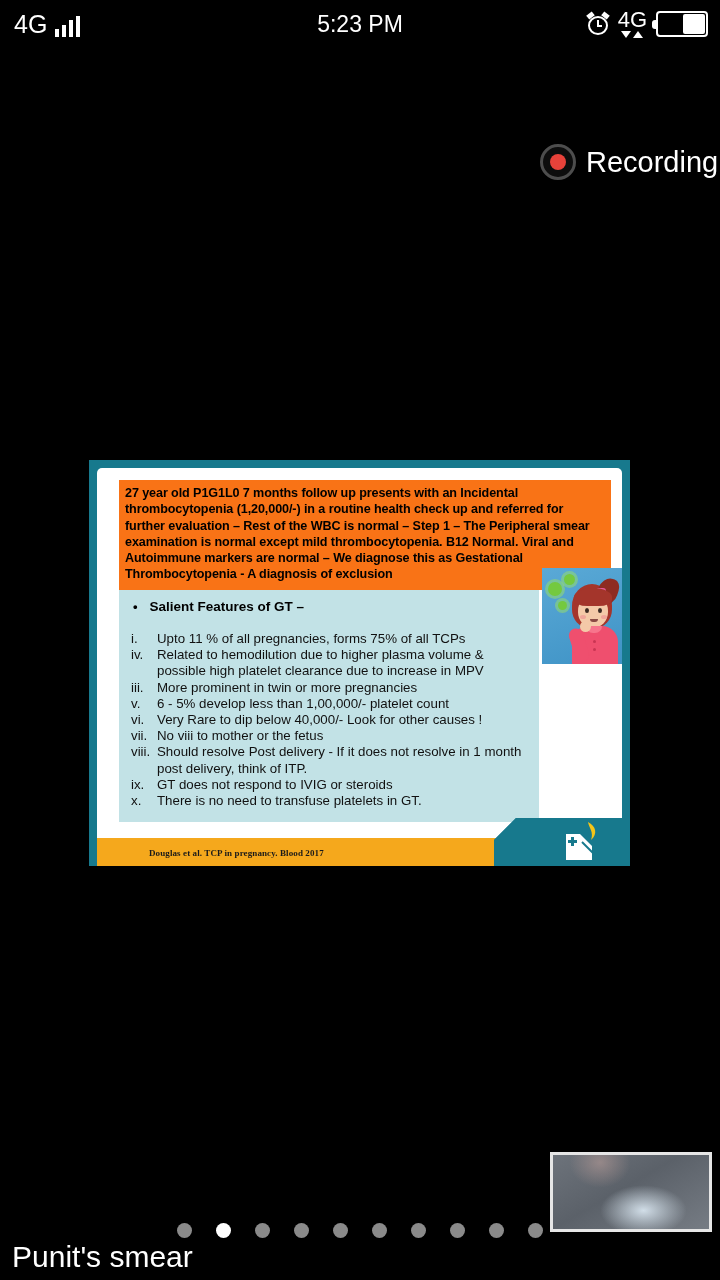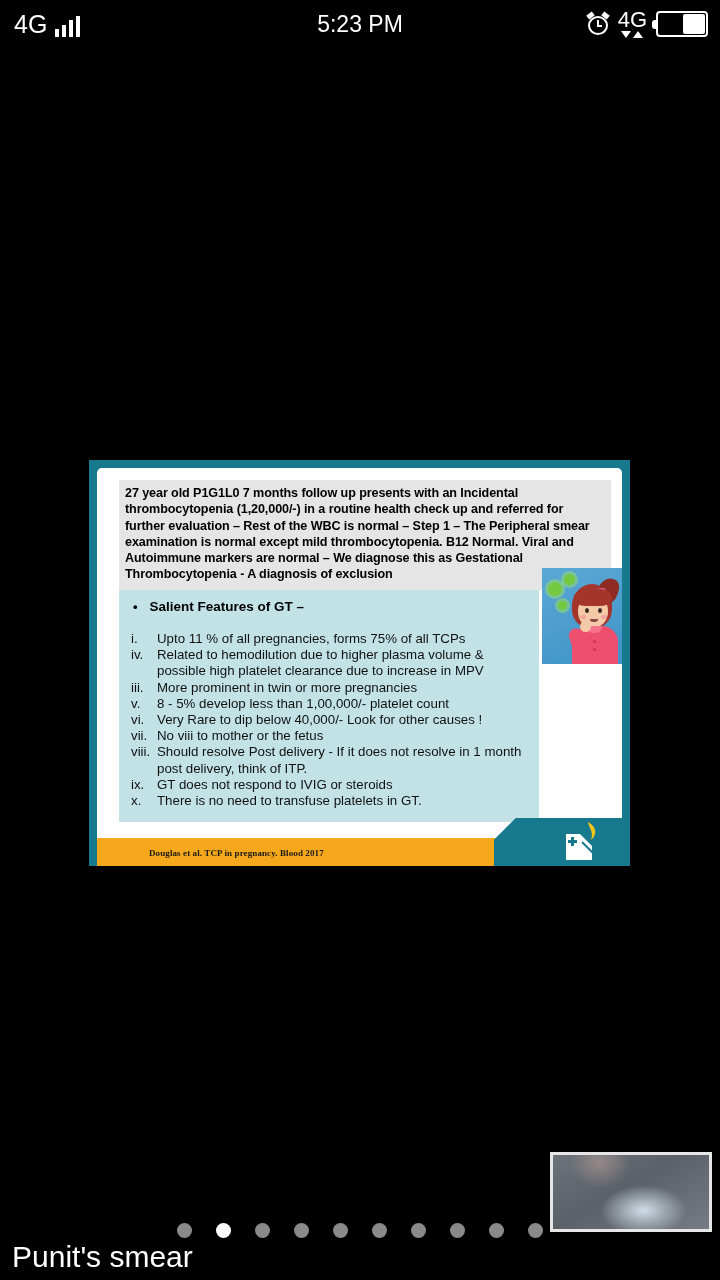--- a/index.html
+++ b/index.html
@@ -71,21 +71,21 @@
     position: absolute; left: 89px; top: 460px; width: 541px; height: 406px;
     background: #17798d; padding: 8px 8px 0 8px;
   }
   .slide-inner {
     position: relative; width: 100%; height: 100%;
     background: #ffffff; border-radius: 5px 5px 0 0; overflow: hidden;
   }
 
   .header-box {
     position: absolute; left: 22px; top: 12px; width: 492px;
-    background: #e5e5e5; padding: 5px 6px 7px 6px;
+    background: #f97316; padding: 5px 6px 7px 6px;
   }
   .header-box p {
     color: #000; font-weight: bold; font-size: 12.6px; line-height: 16.3px;
     letter-spacing: -0.1px;
   }
 
   .bullet-box {
     position: absolute; left: 22px; top: 122px; width: 420px; height: 232px;
     background: #c2e2e6; padding: 8px 10px 6px 10px;
   }
@@ -207,20 +207,26 @@
           <span class="tri-d"></span>
             <span class="tri-u"></span>
         </span>
       </span>
       <span class="battery">
           <span class="fill"></span>
         </span>
     </div>
   </div>
 
+  <div class="recording">
+    <span class="rec-ring">
+        <span class="rec-dot"></span>
+      </span>
+    <span class="rec-label">Recording</span>
+  </div>
 
   <div class="slide">
     <div class="slide-inner">
 
       <div class="header-box">
         <p>27 year old P1G1L0 7 months follow up presents with an Incidental thrombocytopenia (1,20,000/-) in a routine health check up and referred for further evaluation – Rest of the WBC is normal – Step 1 – The Peripheral smear examination is normal except mild thrombocytopenia. B12 Normal. Viral and Autoimmune markers are normal – We diagnose this as Gestational Thrombocytopenia - A diagnosis of exclusion</p>
       </div>
 
       <div class="pic">
         <span class="sky"></span>
@@ -258,21 +264,21 @@
             <li>
               <span class="num">iv.</span>
               <span class="txt">Related to hemodilution due to higher plasma volume &amp; possible high platelet clearance due to increase in MPV</span>
             </li>
             <li>
               <span class="num">iii.</span>
               <span class="txt">More prominent in twin or more pregnancies</span>
             </li>
             <li>
               <span class="num">v.</span>
-              <span class="txt">8 - 5% develop less than 1,00,000/- platelet count</span>
+              <span class="txt">6 - 5% develop less than 1,00,000/- platelet count</span>
             </li>
             <li>
               <span class="num">vi.</span>
               <span class="txt">Very Rare to dip below 40,000/- Look for other causes !</span>
             </li>
             <li>
               <span class="num">vii.</span>
               <span class="txt">No viii to mother or the fetus</span>
             </li>
             <li>

